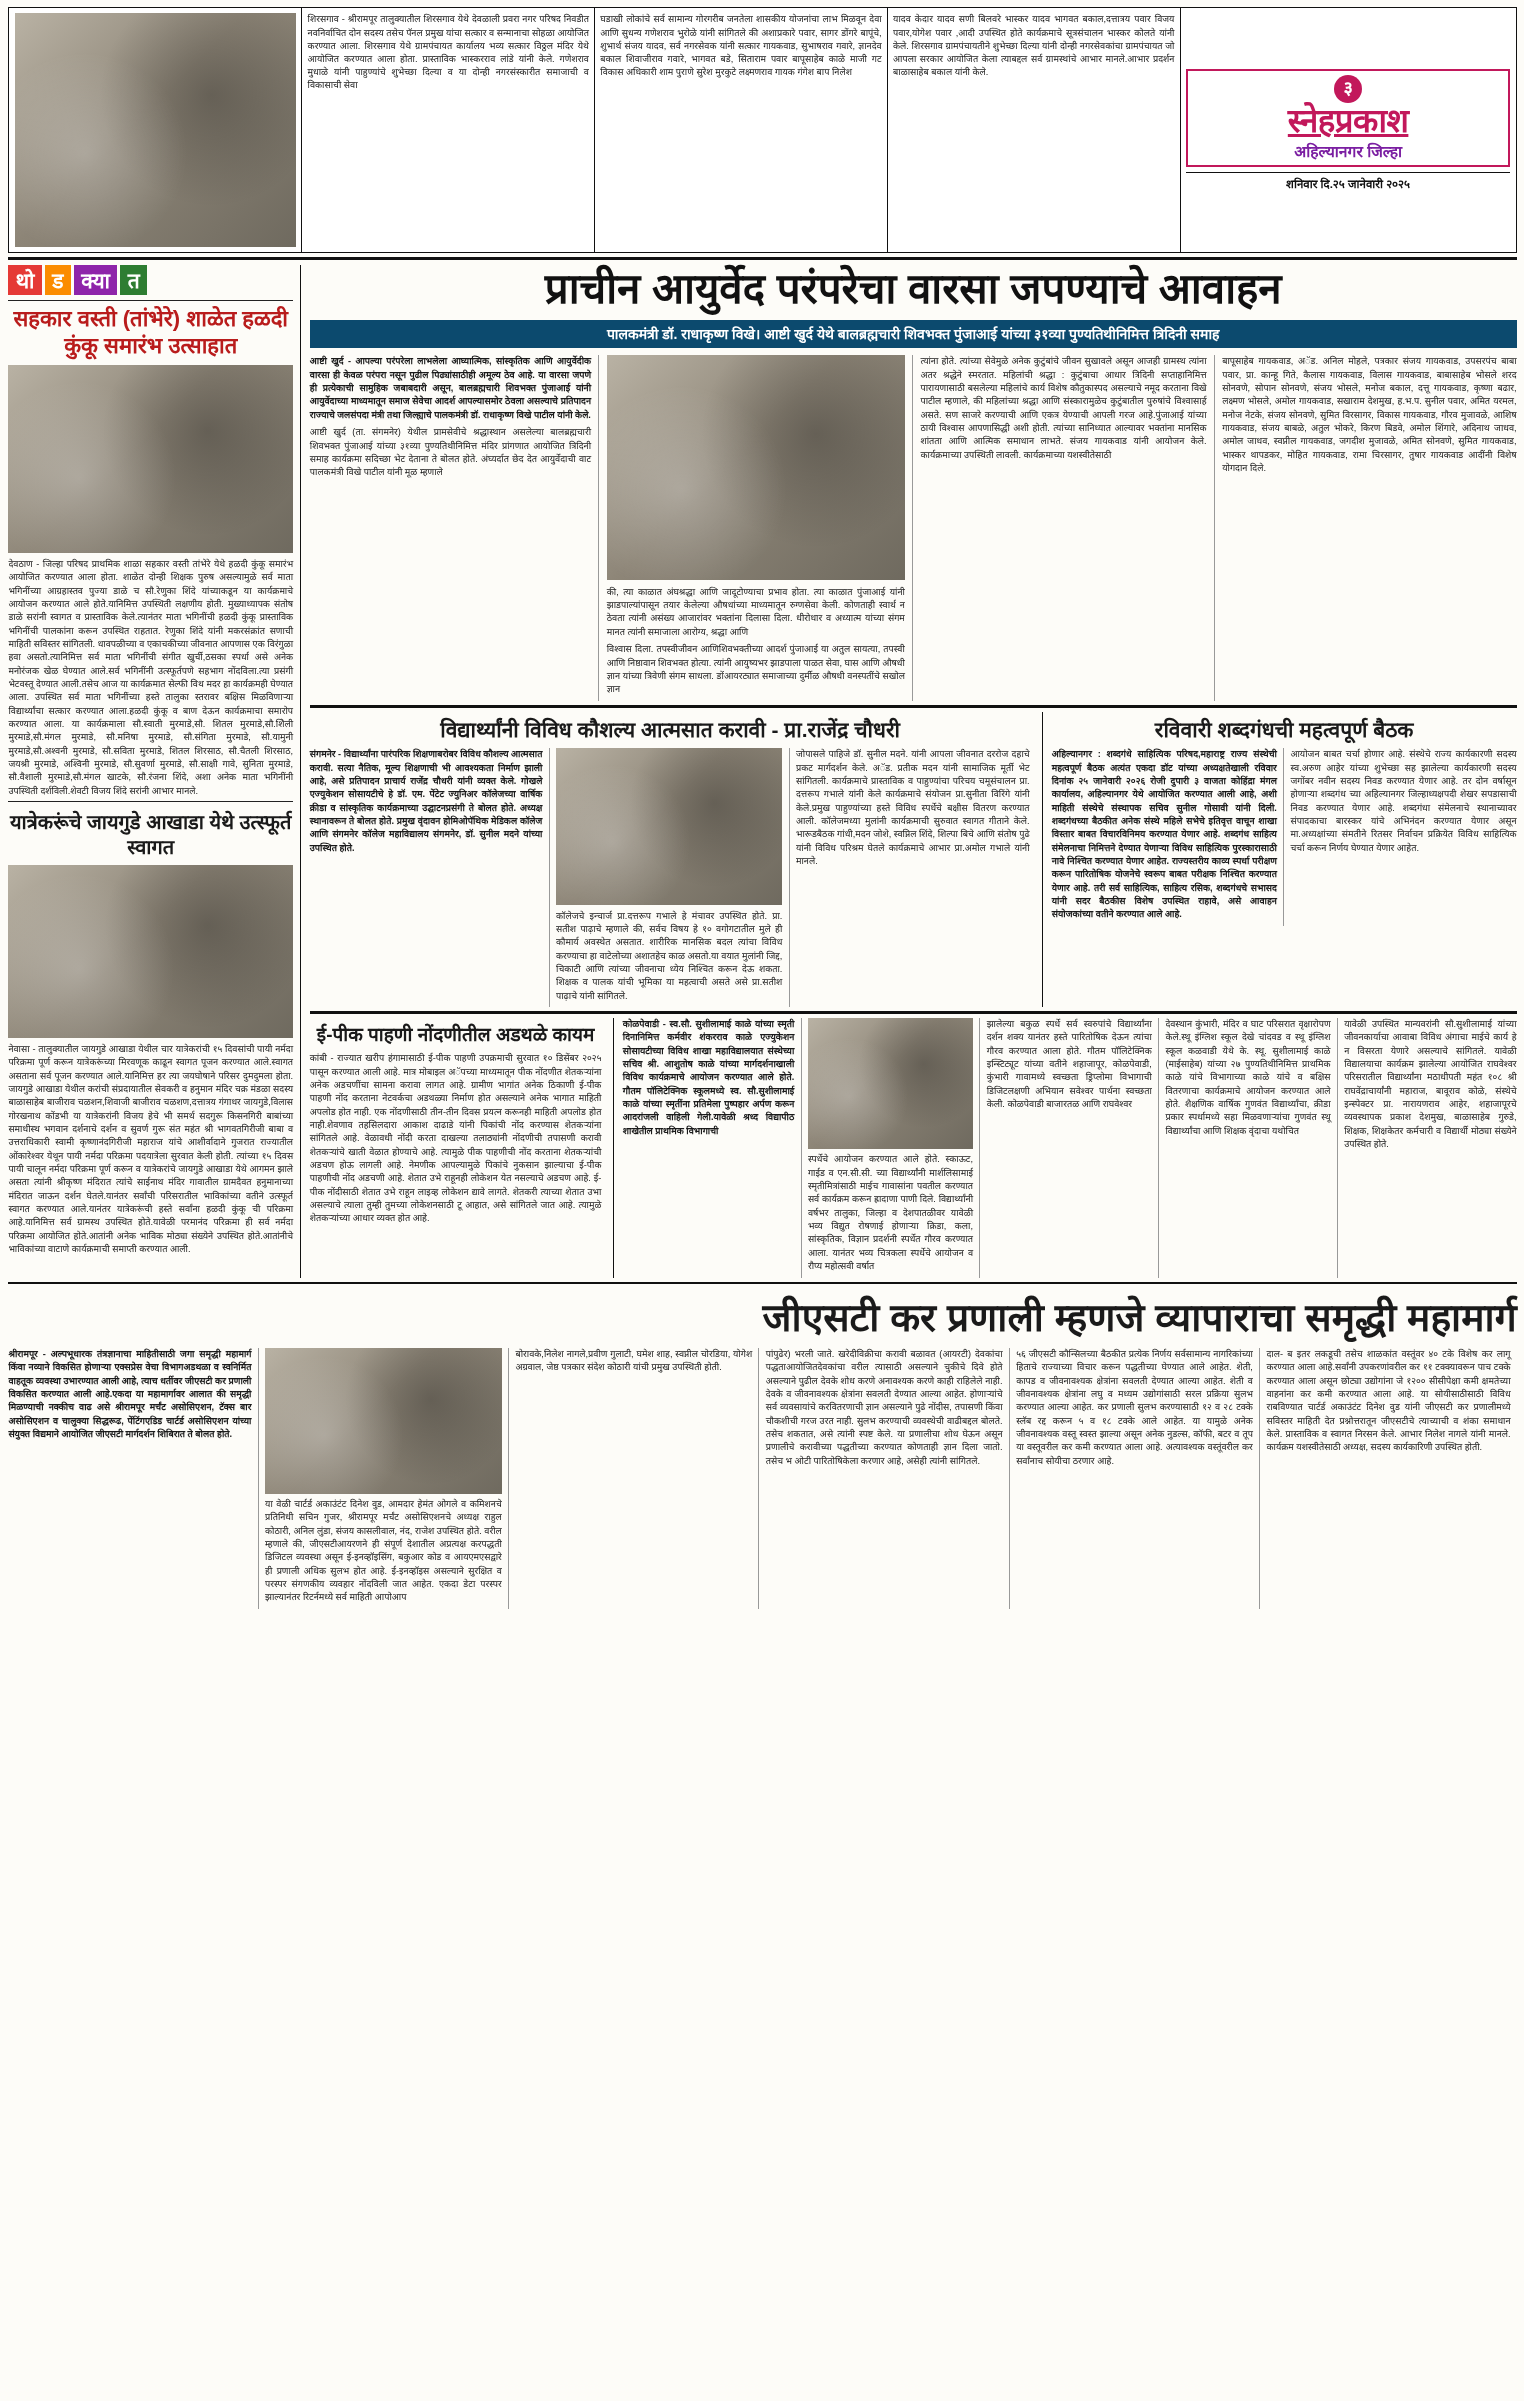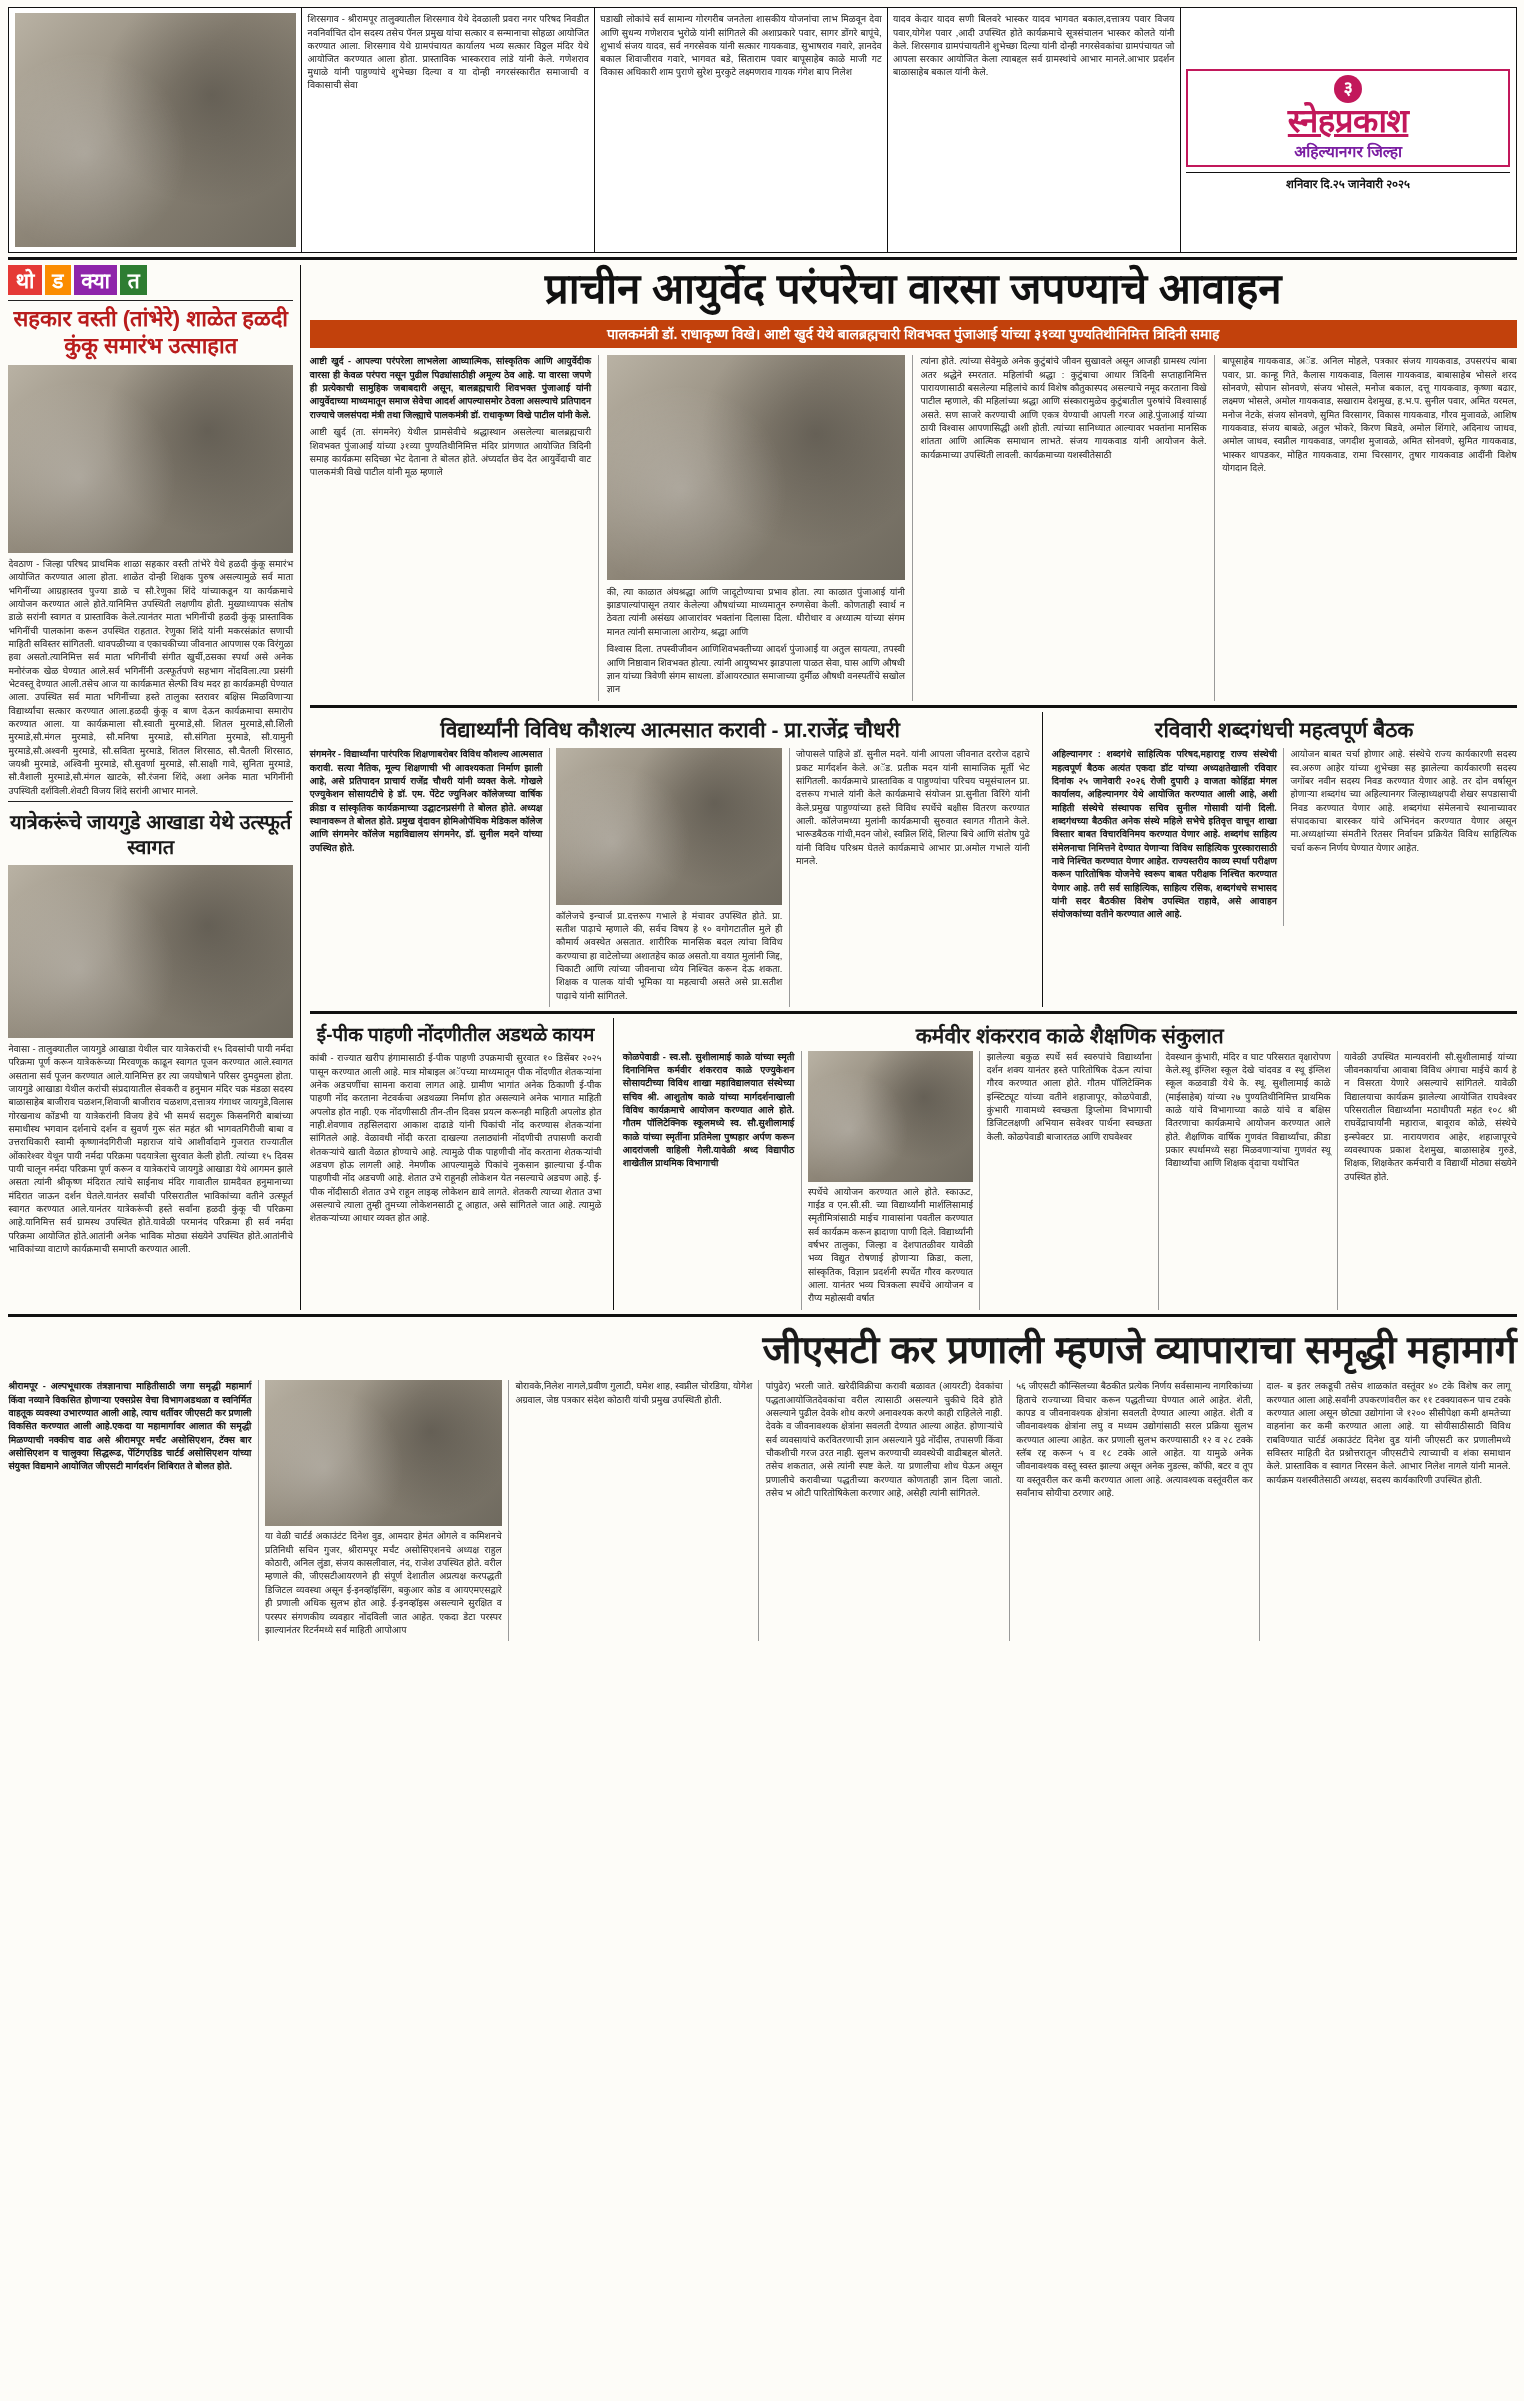--- a/index.html
+++ b/index.html
@@ -62,21 +62,21 @@
   .lphoto { height:188px; margin-bottom:5.2px; }
   .lphoto2 { height:173px; margin-bottom:5.2px; }
   .body-text { font-size:9.2px; line-height:1.45; text-align:justify; }
   .sub-head { font-size:20px; font-weight:bold; text-align:center; line-height:1.25; margin:7.3px 0 5.2px; }
 
   
   .big-headline {
     font-size:42px; font-weight:bold; text-align:center; color:#111; line-height:1.1; margin:1px 0 7.3px;
   }
   .strap {
-    background:#c2410c; color:#fff; font-weight:bold; font-size:14px;
+    background:#0c4a6e; color:#fff; font-weight:bold; font-size:14px;
     text-align:center; padding:4.7px 5.2px; margin-bottom:7.3px;
   }
   .cols3 { display:flex; gap:0; }
   .cols3 > .c { padding:0 7.3px; border-right:0.8px solid #999; }
   .cols3 > .c:first-child { padding-left:0; }
   .cols3 > .c:last-child { border-right:none; padding-right:0; }
   .c p { margin:0 0 4.2px; font-size:9.2px; line-height:1.45; text-align:justify; }
   .c .lead { font-weight:bold; }
 
   .wide-photo { height:225px; }
@@ -203,21 +203,20 @@
       </div>
 
       <div class="hr-thick"></div>
 
       <div class="two-pane">
         <div class="pane left-pane" style="flex:0.62">
           <div class="sec-head sec-head-2">ई-पीक पाहणी नोंदणीतील अडथळे कायम</div>
           <div class="body-text">कांबी - राज्यात खरीप हंगामासाठी ई-पीक पाहणी उपक्रमाची सुरवात १० डिसेंबर २०२५ पासून करण्यात आली आहे. मात्र मोबाइल अॅपच्या माध्यमातून पीक नोंदणीत शेतकऱ्यांना अनेक अडचणींचा सामना करावा लागत आहे. ग्रामीण भागांत अनेक ठिकाणी ई-पीक पाहणी नोंद करताना नेटवर्कचा अडथळ्या निर्माण होत असल्याने अनेक भागात माहिती अपलोड होत नाही. एक नोंदणीसाठी तीन-तीन दिवस प्रयत्न करूनही माहिती अपलोड होत नाही.शेवणाव तहसिलदारा आकाश दाढाडे यांनी पिकांची नोंद करण्यास शेतकऱ्यांना सांगितले आहे. वेळावधी नोंदी करता दाखल्या तलाठ्यांनी नोंदणीची तपासणी करावी शेतकऱ्यांचे खाती वेळात होण्याचे आहे. त्यामुळे पीक पाहणीची नोंद करताना शेतकऱ्यांची अडचण होऊ लागली आहे. नेमणीक आपल्यामुळे पिकांचे नुकसान झाल्याचा ई-पीक पाहणीची नोंद अडचणी आहे. शेतात उभे राहूनही लोकेशन येत नसल्याचे अडचण आहे. ई-पीक नोंदीसाठी शेतात उभे राहून लाइव्ह लोकेशन द्यावे लागते. शेतकरी त्याच्या शेतात उभा असल्याचे त्याला तुम्ही तुमच्या लोकेशनसाठी टू आहात, असे सांगितले जात आहे. त्यामुळे शेतकऱ्यांच्या आधार व्यक्त होत आहे.</div>
         </div>
         <div class="pane right-pane" style="flex:1.9">
-          <div class="sec-head" style="margin-bottom:1px">कर्मवीर शंकरराव काळे शैक्षणिक संकुलात</div>
           <div class="colsN">
             <div class="c" style="width:20%">
               <p class="lead">कोळपेवाडी - स्व.सौ. सुशीलामाई काळे यांच्या स्मृती दिनानिमित्त कर्मवीर शंकरराव काळे एज्युकेशन सोसायटीच्या विविध शाखा महाविद्यालयात संस्थेच्या सचिव श्री. आशुतोष काळे यांच्या मार्गदर्शनाखाली विविध कार्यक्रमाचे आयोजन करण्यात आले होते. गौतम पॉलिटेक्निक स्कूलमध्ये स्व. सौ.सुशीलामाई काळे यांच्या स्मृतींना प्रतिमेला पुष्पहार अर्पण करून आदरांजली वाहिली गेली.यावेळी श्रध्द विद्यापीठ शाखेतील प्राथमिक विभागाची</p>
             </div>
             <div class="c" style="width:20%">
               <div class="photo small-photo" style="margin-bottom:4.2px"></div>
               <p>स्पर्धेचे आयोजन करण्यात आले होते. स्काऊट, गाईड व एन.सी.सी. च्या विद्यार्थ्यांनी मार्शलिसामाई स्मृतीमित्रांसाठी माईच गावासांना पवतील करण्यात सर्व कार्यक्रम करून ह्रादाणा पाणी दिले. विद्यार्थ्यांनी वर्षभर तालुका, जिल्हा व देशपातळीवर यावेळी भव्य विद्युत रोषणाई होणाऱ्या क्रिडा, कला, सांस्कृतिक, विज्ञान प्रदर्शनी स्पर्धेत गौरव करण्यात आला. यानंतर भव्य चित्रकला स्पर्धेचे आयोजन व रौप्य महोत्सवी वर्षात</p>
             </div>
             <div class="c" style="width:20%">
               <p>झालेल्या बकुळ स्पर्धे सर्व स्वरुपांचे विद्यार्थ्यांना दर्शन शक्य यानंतर हस्ते पारितोषिक देऊन त्यांचा गौरव करण्यात आला होते. गौतम पॉलिटेक्निक इन्स्टिट्यूट यांच्या वतीने शहाजापूर, कोळपेवाडी, कुंभारी गावामध्ये स्वच्छता ड्रिप्लोमा विभागाची डिजिटलक्षणी अभियान सवेश्वर पार्थना स्वच्छता केली. कोळपेवाडी बाजारतळ आणि राघवेश्वर</p>

